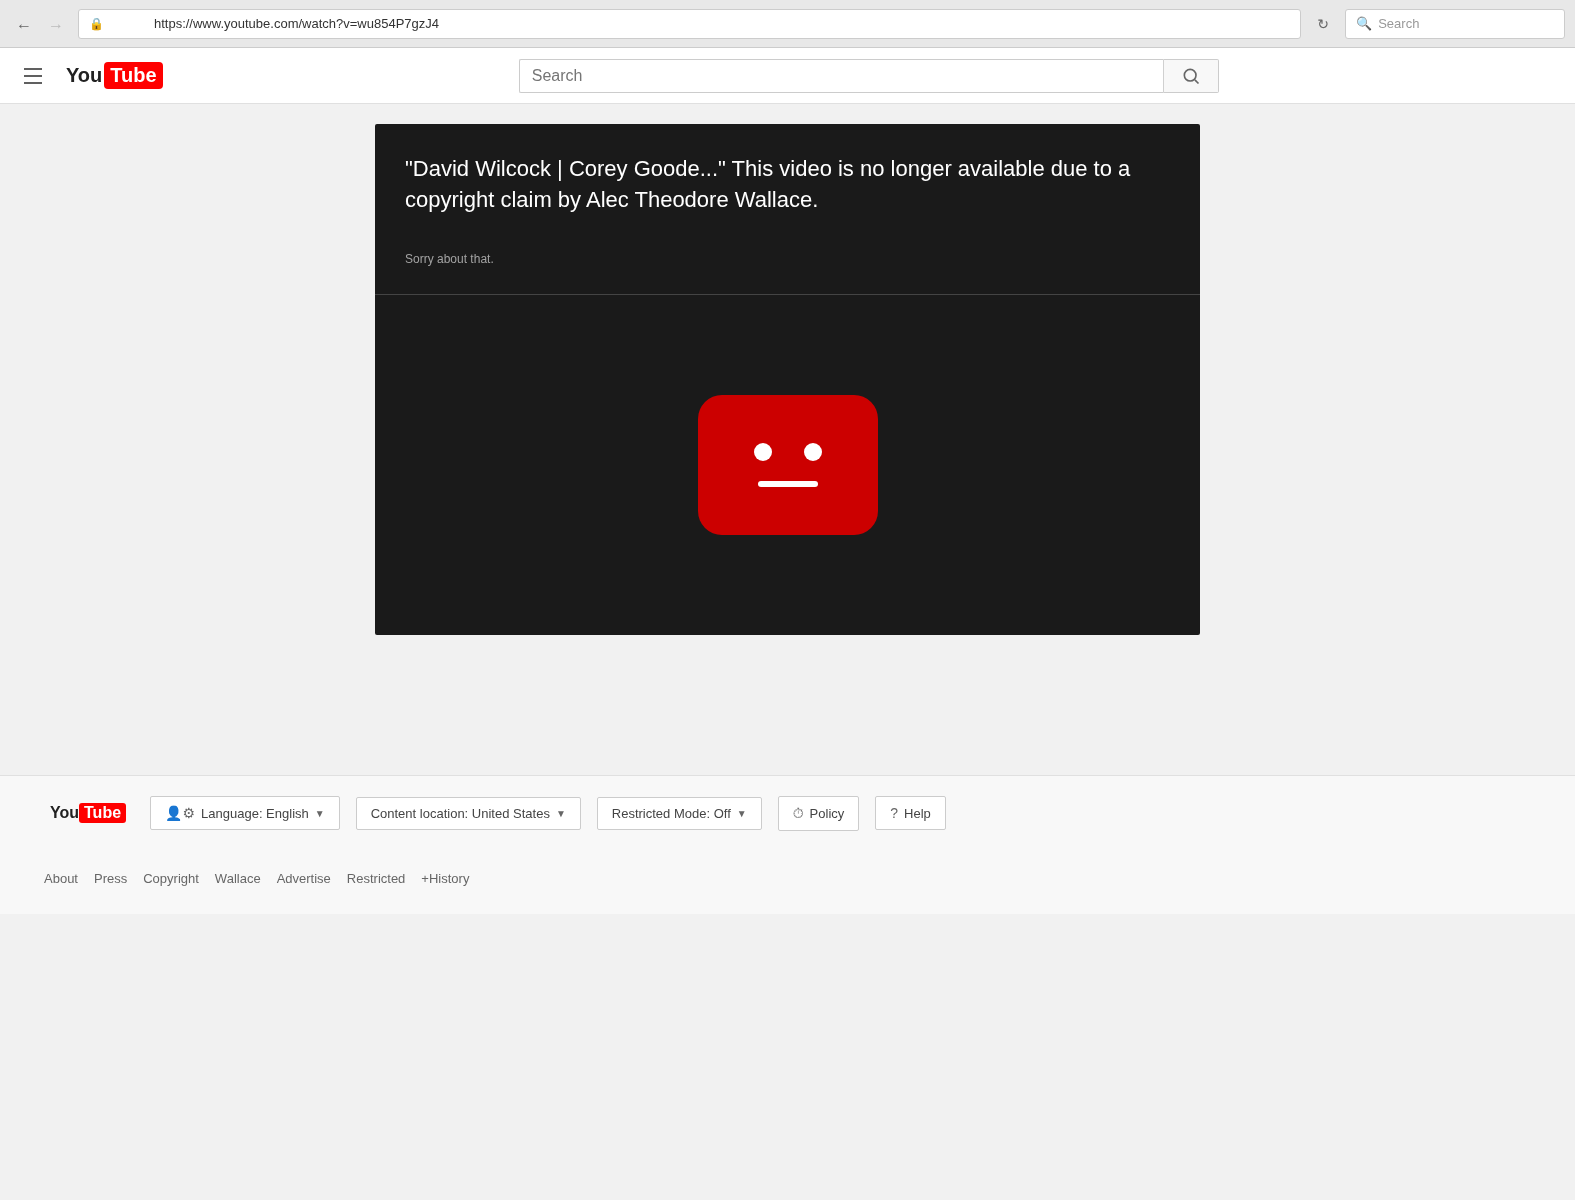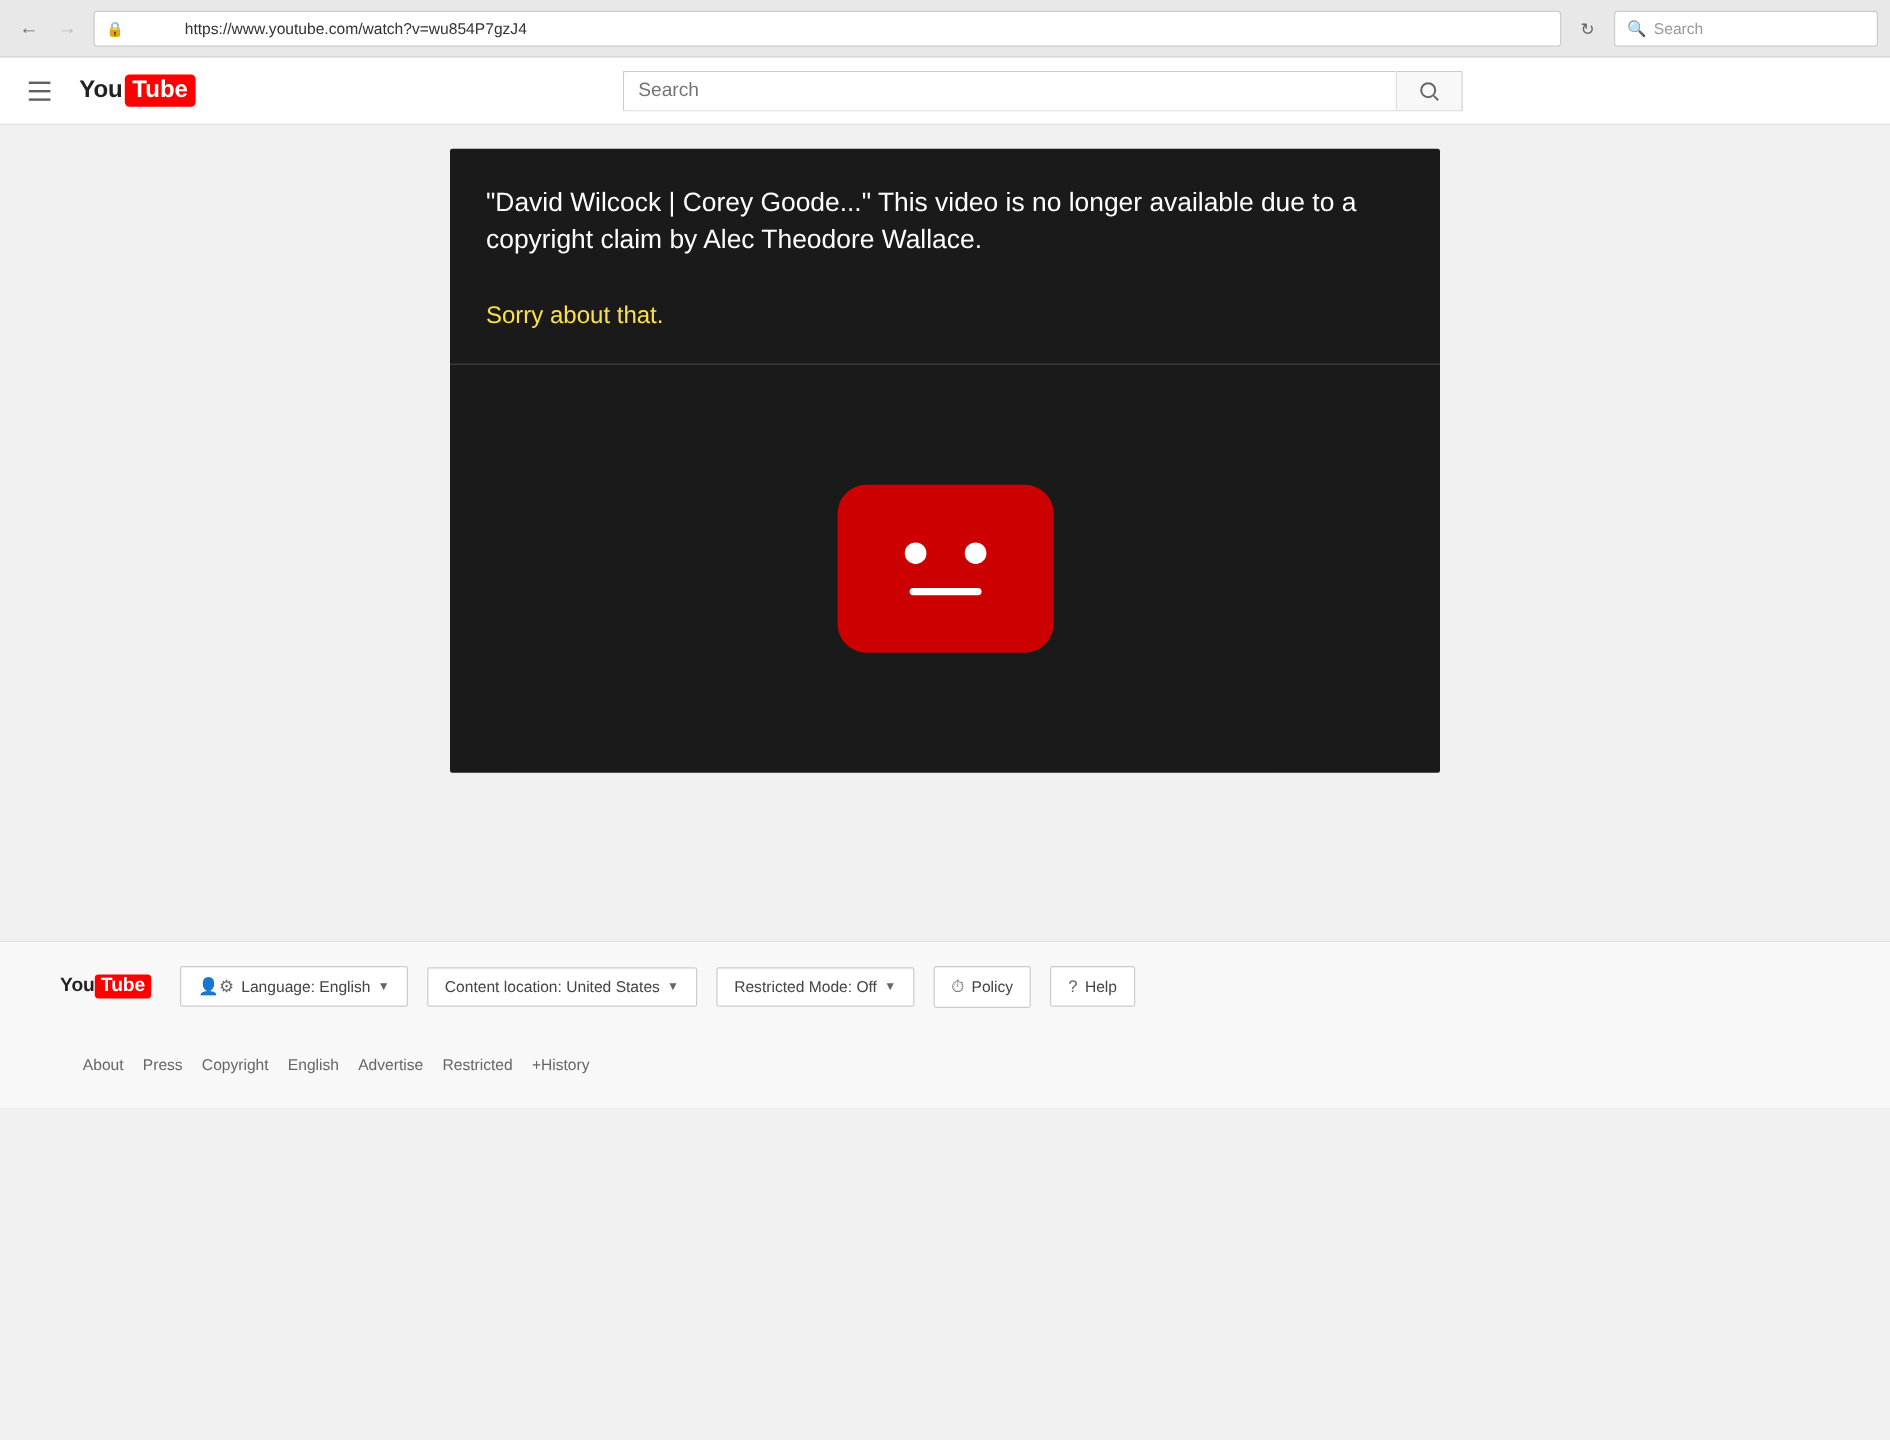--- a/index.html
+++ b/index.html
@@ -143,22 +143,22 @@
       border-bottom: 1px solid #444;
     }
     .video-error-message h2 {
       color: white;
       font-size: 22px;
       font-weight: normal;
       line-height: 1.4;
       margin-bottom: 20px;
     }
     .sorry-text {
-      color: #fde047;
-      font-size: 20px;
+      color: #a3a3a3;
+      font-size: 12px;
       padding: 16px 0 8px 0;
     }
     .video-error-visual {
       display: flex;
       align-items: center;
       justify-content: center;
       height: 340px;
     }
     .yt-sad-icon {
       width: 180px;
@@ -195,21 +195,21 @@
     .footer-option-btn {
       display: flex; align-items: center; gap: 6px;
       background: white; border: 1px solid #ccc; border-radius: 2px;
       padding: 8px 14px; cursor: pointer; font-size: 13px; color: #444;
       white-space: nowrap;
     }
     .footer-option-icon { color: #666; font-size: 14px; }
     .dropdown-arrow { color: #666; font-size: 10px; }
 
     .footer-links {
-      padding: 20px 69px;
+      padding: 20px 44px;
       background: #f8f8f8;
     }
     .footer-links-row1, .footer-links-row2 {
       display: flex; gap: 16px; flex-wrap: wrap; align-items: center;
     }
     .footer-links-row1 { margin-bottom: 8px; }
     .footer-link {
       font-size: 13px; color: #666; text-decoration: none; cursor: pointer;
     }
 
@@ -303,18 +303,18 @@
     <span class="footer-option-icon">?</span>
     <span>Help</span>
   </button>
 </div>
 
 <div class="footer-links">
   <div class="footer-links-row1">
     <a class="footer-link">About</a>
     <a class="footer-link">Press</a>
     <a class="footer-link">Copyright</a>
-    <a class="footer-link">English</a>
+    <a class="footer-link">Wallace</a>
     <a class="footer-link">Advertise</a>
     <a class="footer-link">Restricted</a>
     <a class="footer-link">+History</a>
   </div>
 </div>
 
 </body></html>

